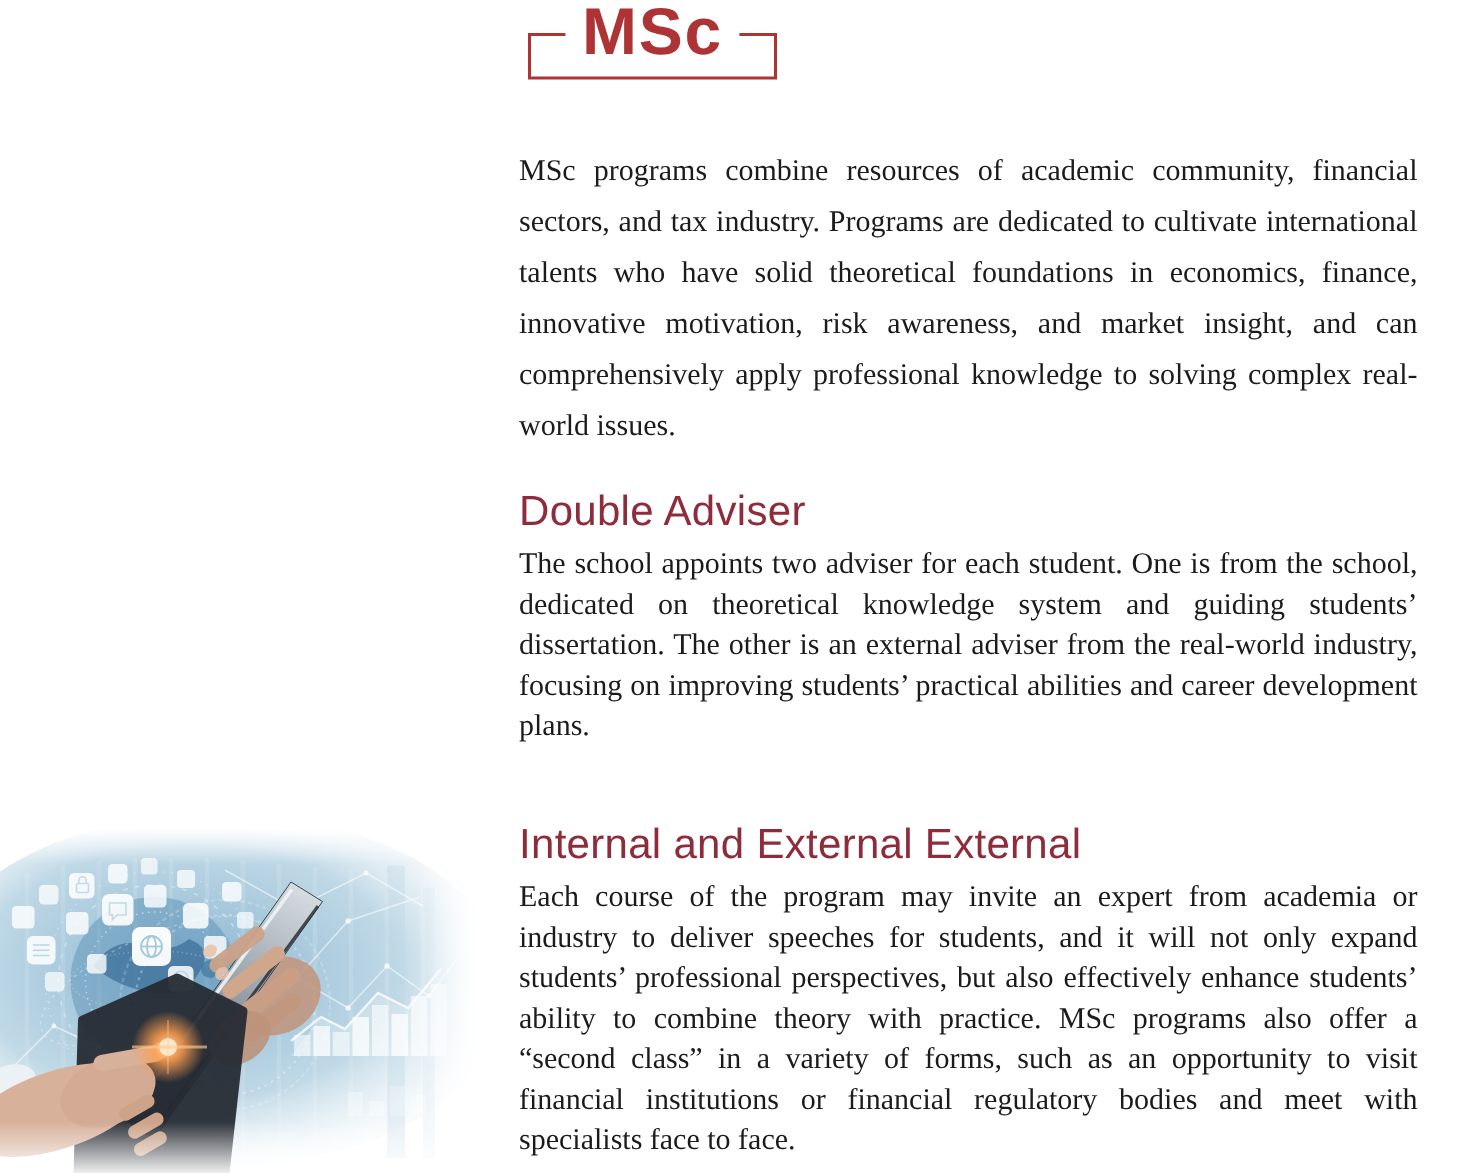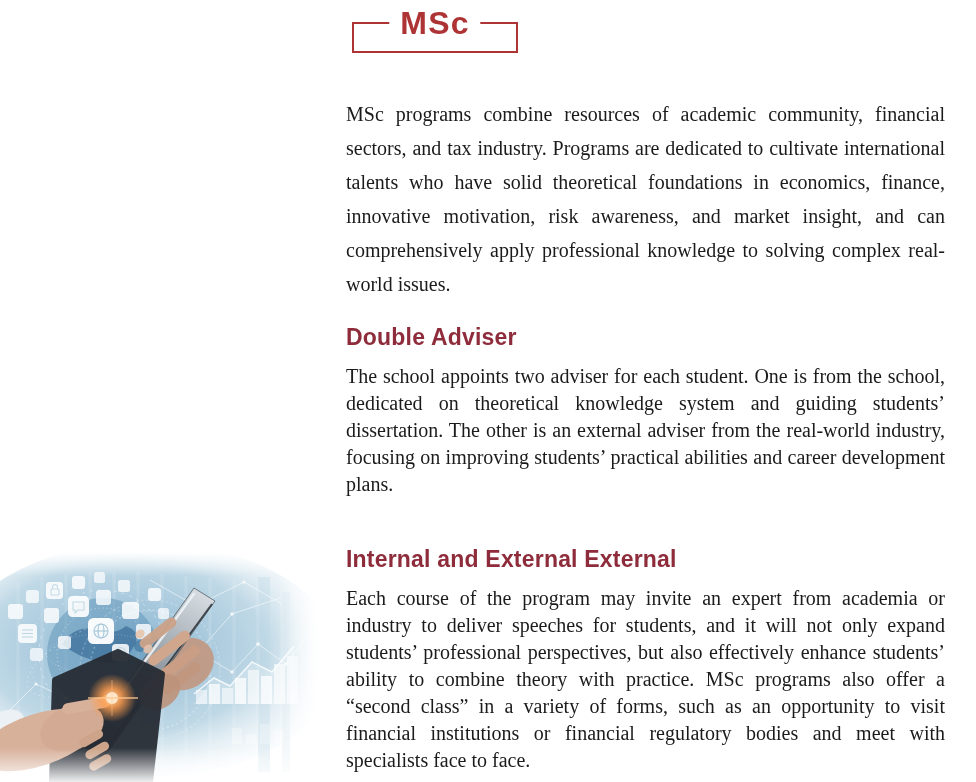--- a/index.html
+++ b/index.html
@@ -24,21 +24,21 @@
     border:2px solid var(--accent);
   }
   .msc-title{
     position:absolute;
     left:50%;top:0;
     transform:translate(-50%,-54%);
     background:#ffffff;
     padding:0 11px;
     font-family:"Liberation Sans", sans-serif;
     font-weight:700;
-    font-size:32px;
+    font-size:44px;
     line-height:1;
     letter-spacing:1.2px;
     color:var(--accent);
     white-space:nowrap;
   }
   
   .content{
     position:absolute;
     left:346px;top:11px;
     width:599px;height:782px;
@@ -51,22 +51,22 @@
     font-family:"Liberation Serif", serif;
   }
   .intro{
     top:86px;
     font-size:20px;
     line-height:34px;
   }
   .sec-h{
     position:absolute;left:0;
     font-family:"Liberation Sans", sans-serif;
-    font-weight:700;
-    font-size:23px;
+    font-weight:400;
+    font-size:28px;
     line-height:1.2;
     letter-spacing:.2px;
     color:var(--maroon);
     white-space:nowrap;
   }
   .h-double{top:313px;}
   .h-internal{top:535px;}
   .body-p{font-size:20px;line-height:27px;}
   .b1{top:352px;}
   .b2{top:574px;}

